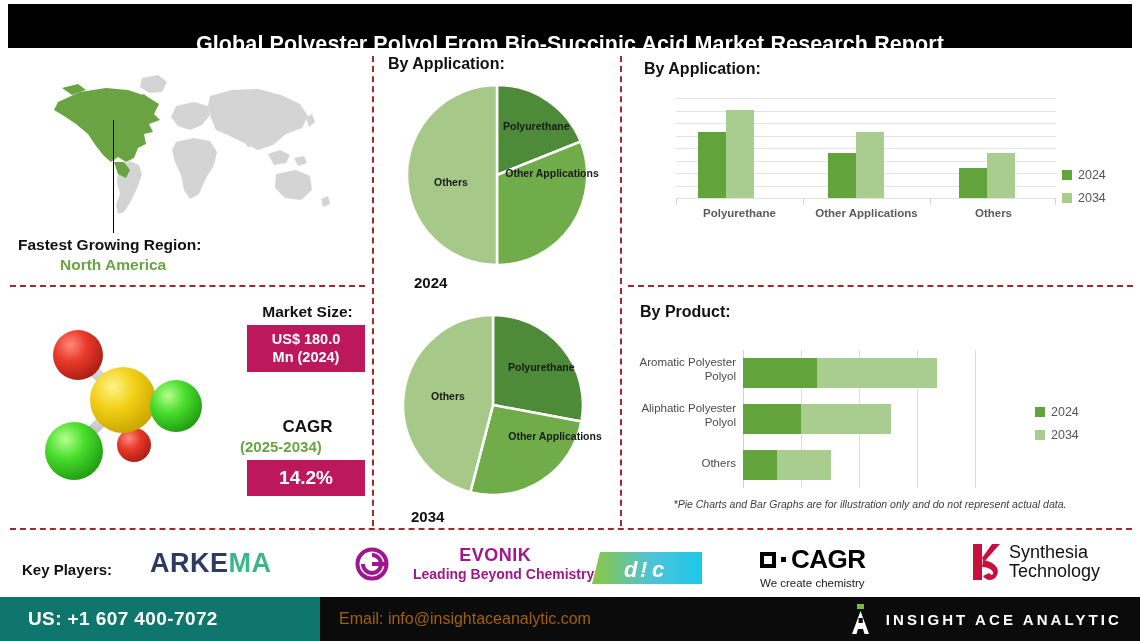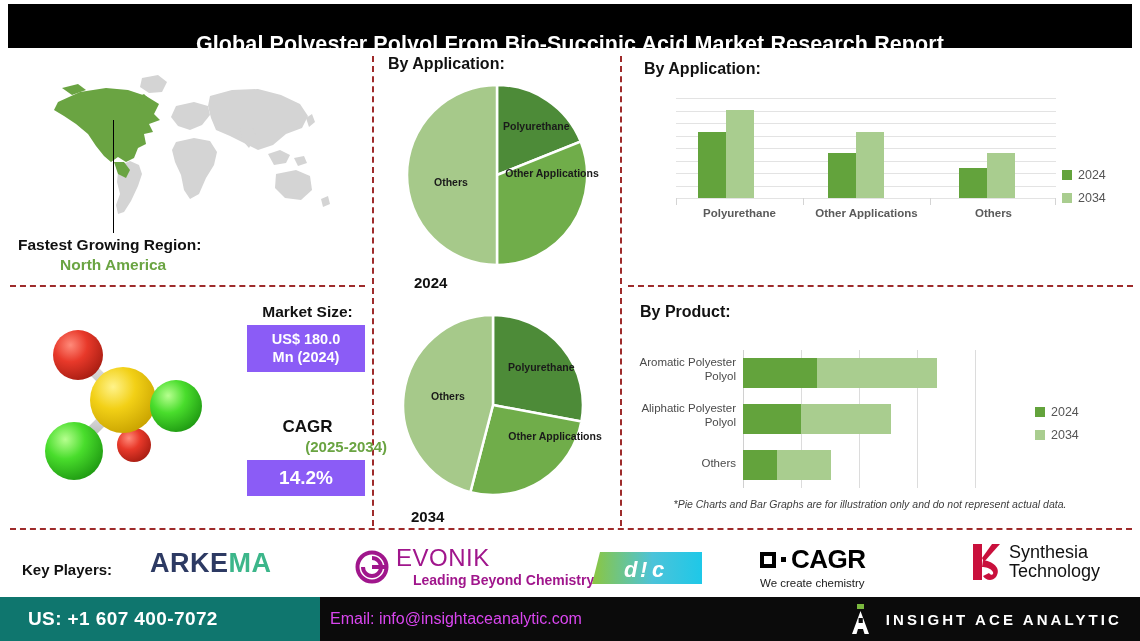--- a/index.html
+++ b/index.html
@@ -44,31 +44,31 @@
   }
 
   .molecule { position:absolute; left:30px; top:320px; width:190px; height:170px; }
   .molecule svg { width:100%; height:100%; display:block; }
 
   .ms-title {
     position:absolute; left:245px; top:303px; width:125px; text-align:center;
     font-size:15.5px; font-weight:bold; color:#111;
   }
   .green-box {
-    position:absolute; background:#8b5cf6; color:#fff; display:flex;
+    position:absolute; background:#be185d; color:#fff; display:flex;
     align-items:center; justify-content:center; text-align:center;
     font-weight:bold; line-height:1.2;
   }
   .ms-box { left:247px; top:325px; width:118px; height:47px; font-size:14.5px; }
   .cagr-title {
     position:absolute; left:240px; top:417px; width:135px; text-align:center;
     font-size:17px; font-weight:bold; color:#111;
   }
   .cagr-years {
-    position:absolute; left:252px; top:438px; width:135px; text-align:right;
+    position:absolute; left:240px; top:438px; width:135px; text-align:left;
     font-size:15px; font-weight:bold; color:#6aa442;
   }
   .cagr-box { left:247px; top:460px; width:118px; height:36px; font-size:19px; }
 
   
   .sec-head {
     position:absolute; font-size:16px; font-weight:bold; color:#111; white-space:nowrap;
   }
   .pie { position:absolute; border-radius:50%; }
   .pie svg { display:block; }
@@ -119,21 +119,21 @@
   }
   .logo { position:absolute; display:flex; align-items:center; }
 
   .lg-arkema { left:150px; top:548px; font-size:27px; font-weight:bold; letter-spacing:.5px; }
   .lg-arkema .a1 { color:#2d3a63; }
   .lg-arkema .a2 { color:#3cb68a; }
 
   .lg-evonik { left:355px; top:546px; }
   .lg-evonik .ev-mark { width:34px; height:34px; margin-right:7px; }
   .lg-evonik .ev-txt { line-height:1; }
-  .lg-evonik .ev-name { font-size:24px; font-weight:normal; color:#a0168c; letter-spacing:.5px; }
+  .lg-evonik .ev-name { font-size:18px; font-weight:bold; color:#a0168c; letter-spacing:.5px;text-align:center; }
   .lg-evonik .ev-tag { font-size:14px; font-weight:bold; color:#a0168c; margin-top:3px;padding-left:17px; }
 
   .lg-dic { left:590px; top:550px; width:112px; height:36px; }
 
   .lg-basf { left:760px; top:544px; }
   .lg-basf .bf-top { display:flex; align-items:center; }
   .lg-basf .bf-sq { width:16px; height:16px; background:#000; margin-right:5px; position:relative; }
   .lg-basf .bf-sq::after { content:""; position:absolute; left:4px; top:4px; width:8px; height:8px; background:#fff; }
   .lg-basf .bf-dot { width:5px; height:5px; background:#000; margin-right:5px; }
   .lg-basf .bf-name { font-size:26px; font-weight:bold; color:#000; letter-spacing:-.5px; }
@@ -148,21 +148,21 @@
   .footer { position:absolute; left:0; top:597px; width:1140px; height:44px; }
   .footer-green {
     position:absolute; left:0; top:0; width:368px; height:44px; background:#0f766e;
     display:flex; align-items:center; padding-left:28px;
   }
   .footer-green span { color:#fff; font-size:19px; font-weight:bold; letter-spacing:.4px; }
   .footer-black {
     position:absolute; left:320px; top:0; width:820px; height:44px; background:#0b0b0b;
     display:flex; align-items:center;
   }
-  .footer-email { color:#d946ef; font-size:16px; margin-left:10px; }
+  .footer-email { color:#a16207; font-size:16px; margin-left:19px; }
   .brand { position:absolute; right:18px; top:0; height:44px; display:flex; align-items:center; }
   .brand-mark { width:22px; height:30px; margin-right:14px; position:relative; }
   .brand-txt { color:#fff; font-size:15px; font-weight:bold; letter-spacing:3.1px; }
 </style>
 </head>
 <body>
 
 <div class="infographic">
 
   <div class="title-bar">

